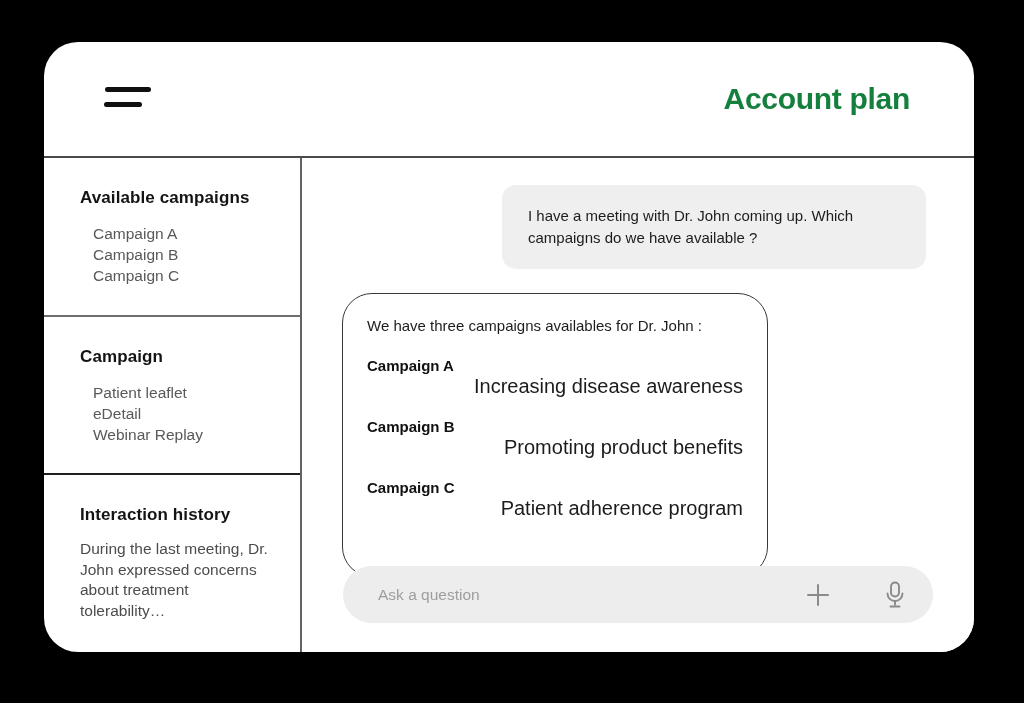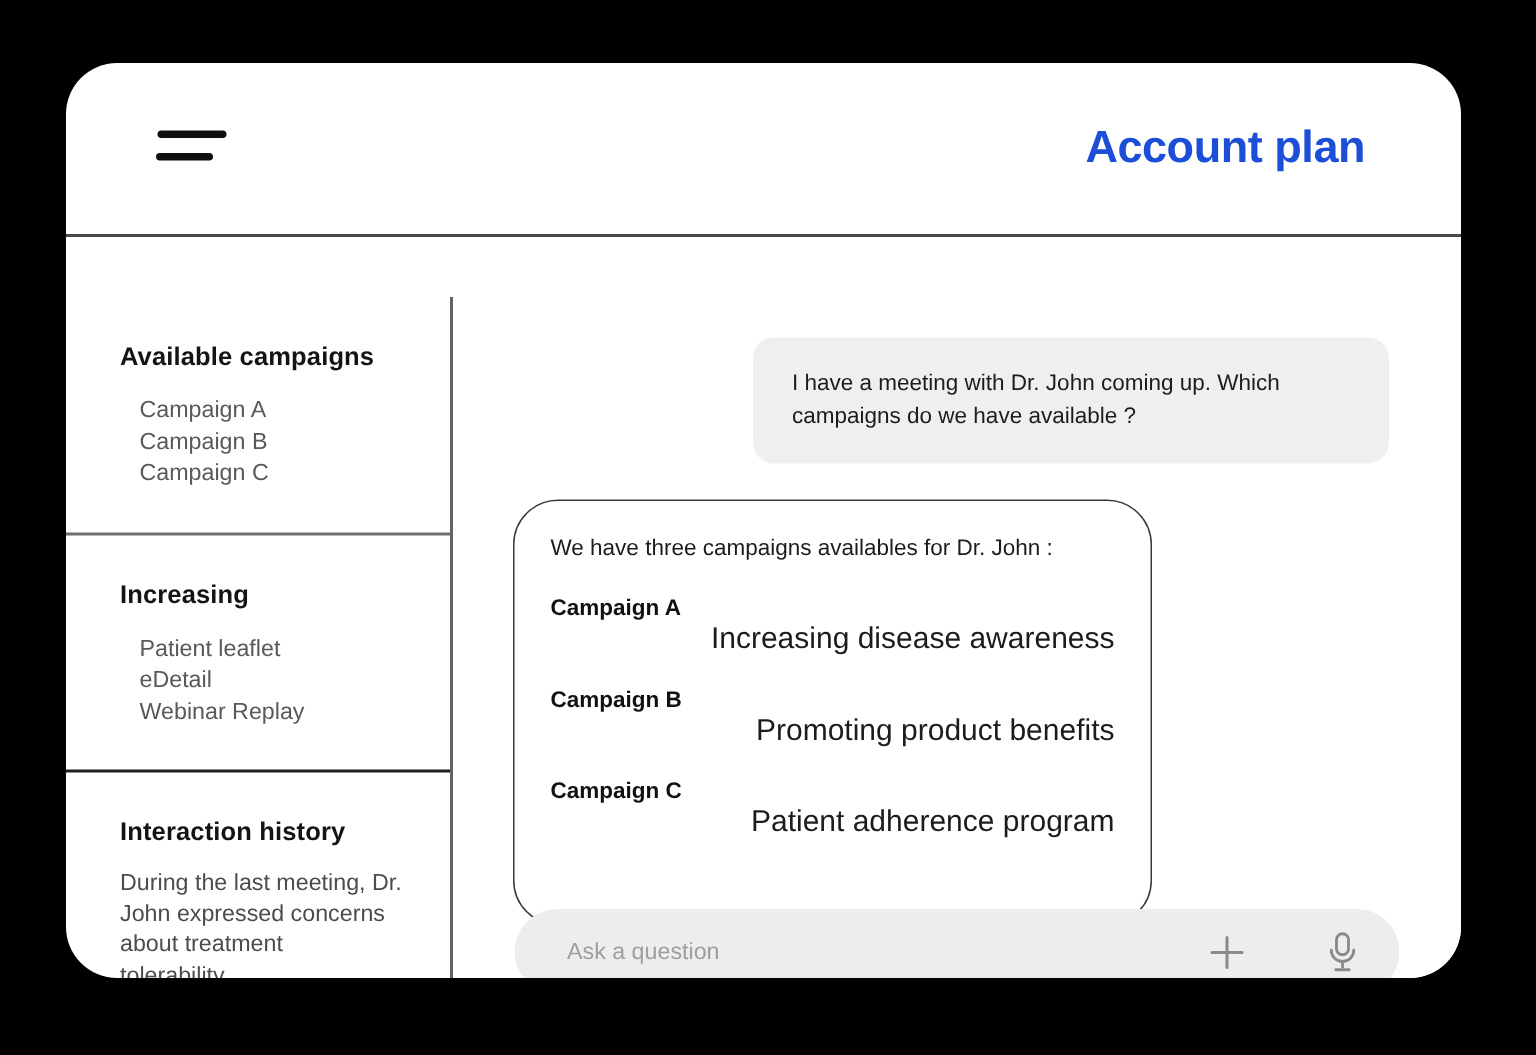--- a/index.html
+++ b/index.html
@@ -42,29 +42,28 @@
     width: 38px; height: 5px;
     background: #101010; border-radius: 2.5px;
   }
   .app-title {
     position: absolute;
     right: 64px; top: 50%;
     transform: translateY(-50%);
     font-size: 30px;
     font-weight: 800;
     letter-spacing: -0.3px;
-    color: #1d4ed8;
+    color: #15803d;
     white-space: nowrap;
   }
   
   .body {
     flex: 1;
     display: flex;
     min-height: 0;
-    margin-top: 40px;
   }
   .sidebar {
     width: 258px;
     flex: 0 0 258px;
     border-right: 2px solid #636363;
     display: flex;
     flex-direction: column;
   }
   .side-section { padding: 30px 18px 0 36px; }
   .side-section.s1 { height: 159px; flex: 0 0 159px; border-bottom: 2px solid #6e6e6e; }
@@ -195,21 +194,21 @@
       <div class="side-section s1">
         <div class="side-title">Available campaigns</div>
         <ul class="side-list">
           <li>Campaign A</li>
           <li>Campaign B</li>
           <li>Campaign C</li>
         </ul>
       </div>
 
       <div class="side-section s2">
-        <div class="side-title">Increasing</div>
+        <div class="side-title">Campaign</div>
         <ul class="side-list">
           <li>Patient leaflet</li>
           <li>eDetail</li>
           <li>Webinar Replay</li>
         </ul>
       </div>
 
       <div class="side-section s3">
         <div class="side-title">Interaction history</div>
         <p class="side-paragraph">During the last meeting, Dr. John expressed concerns about treatment tolerability…</p>

